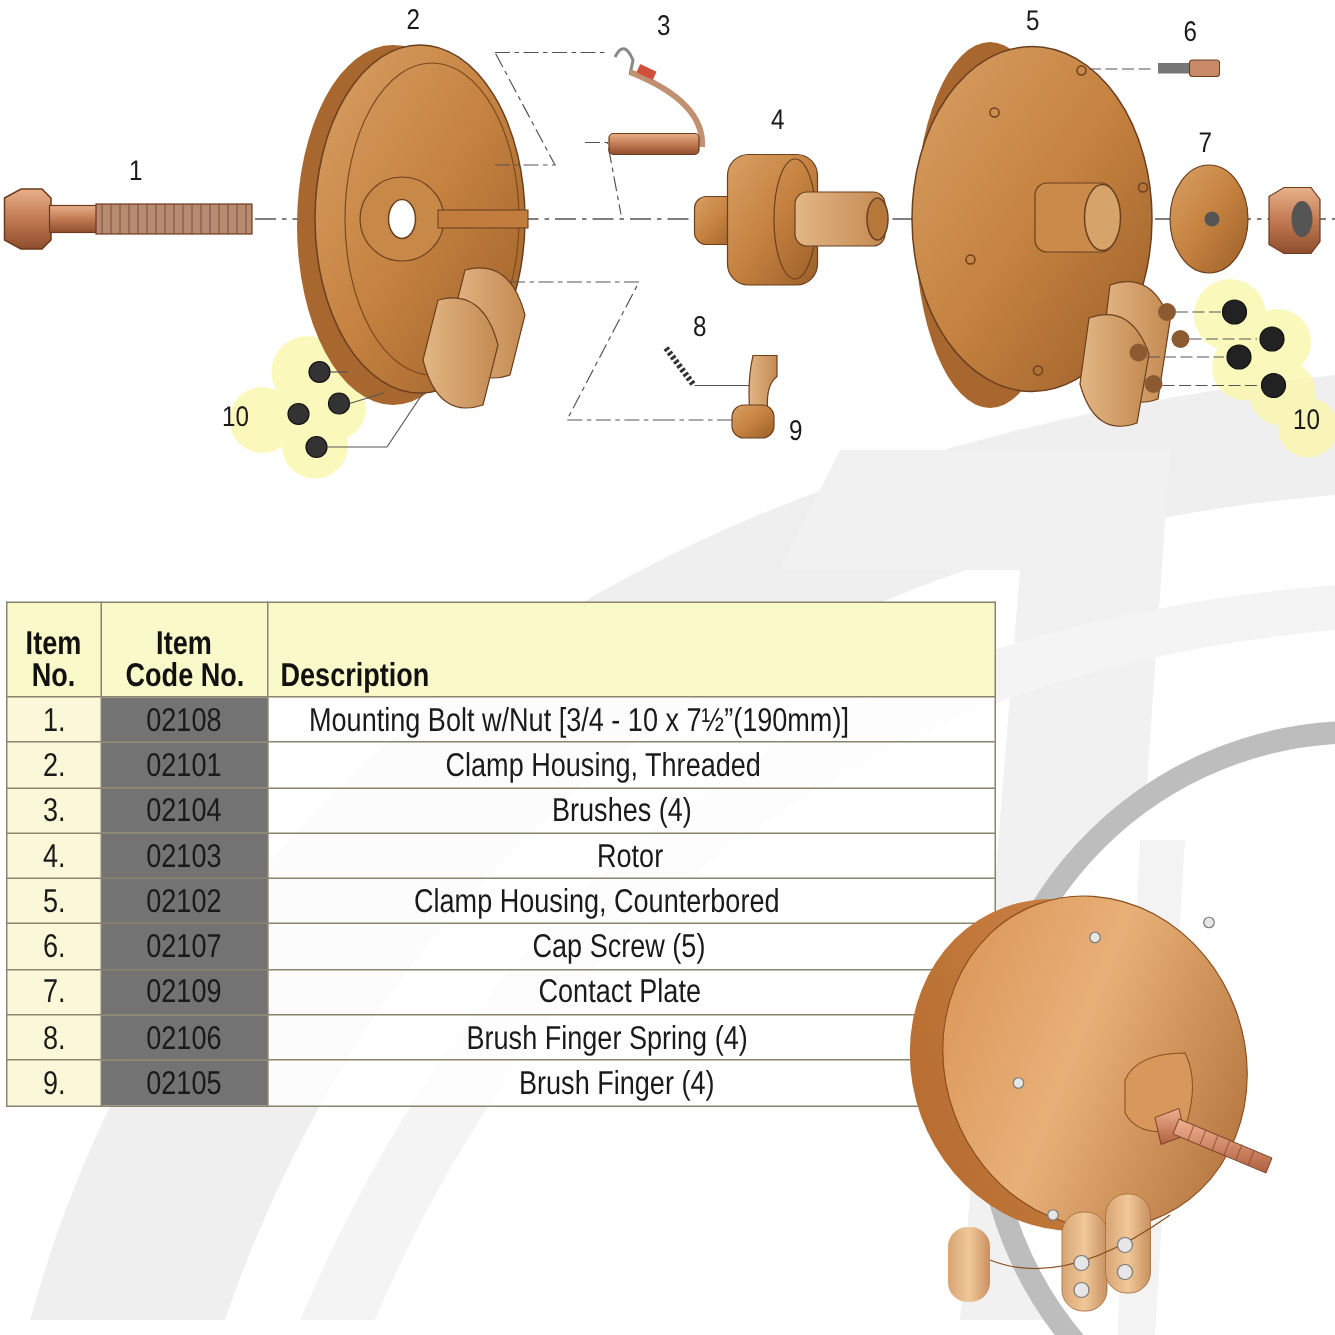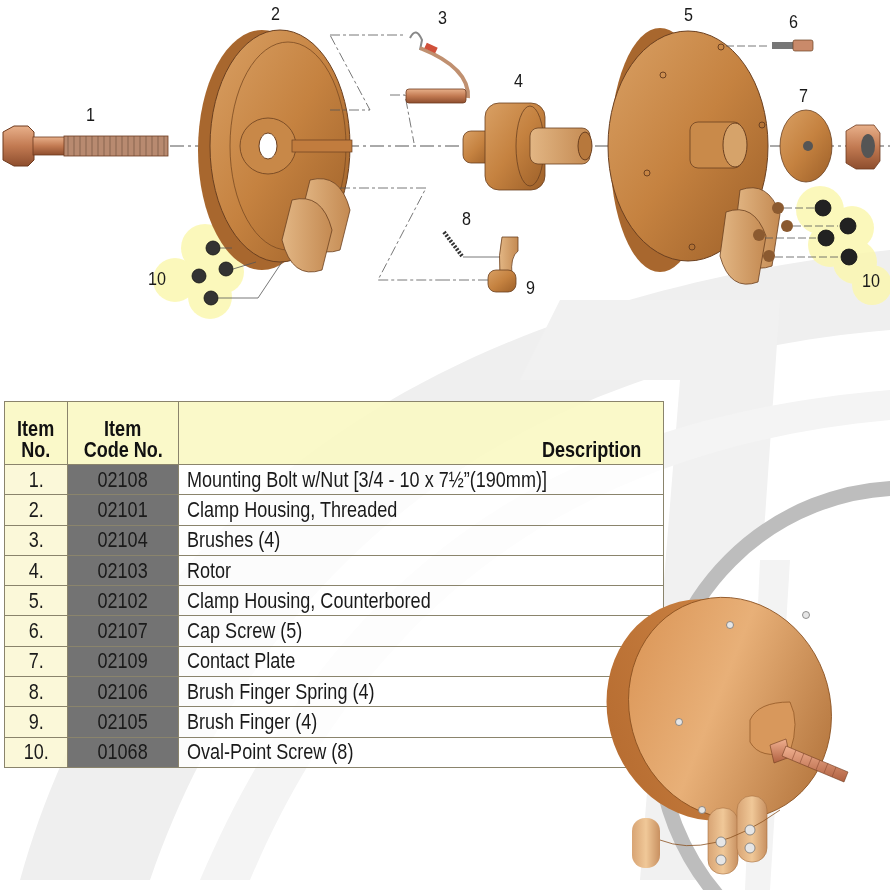--- a/index.html
+++ b/index.html
@@ -11,23 +11,23 @@
   .parts-table th,.parts-table td{border:1.5px solid #8a846c;padding:0;}
   .parts-table th{background:rgba(250,248,196,0.92);font-weight:bold;font-size:22px;line-height:21px;color:#111;vertical-align:bottom;padding-bottom:4px;height:58px;}
   .parts-table th span{display:inline-block;transform:scaleX(0.82);transform-origin:center bottom;}
   .parts-table th.desc span{transform-origin:left bottom;}
   .parts-table td{height:29.3px;font-size:22px;color:#1a1a1a;line-height:28px;white-space:nowrap;}
   .parts-table td span{display:inline-block;transform:scaleX(0.82);}
   .c-no{width:62px;text-align:center;background:rgba(250,247,210,0.85);}
   .c-no span{transform-origin:center center;}
   .c-code{width:110px;text-align:center;background:#737373;}
   .c-code span{transform-origin:center center;}
-  .c-desc{width:476px;text-align:left;padding-left:8px !important;background:rgba(255,255,255,0.78);}
+  .c-desc{width:476px;text-align:center;padding-left:8px !important;background:rgba(255,255,255,0.78);}
   .c-desc span{transform-origin:left center;}
-  th.desc{text-align:right;padding-left:8px !important;}
+  th.desc{text-align:left;padding-left:8px !important;}
   .ring-front{position:absolute;left:0;top:0;width:890px;height:890px;z-index:4;pointer-events:none;}
   .assembled{position:absolute;left:600px;top:540px;width:290px;height:350px;z-index:5;}
 </style>
 </head>
 <body>
 
 <svg class="bg-wm" viewBox="0 0 890 890">
   <path d="M20 880 C 120 520, 420 300, 890 250 L 890 330 C 520 360, 260 560, 150 880 Z" fill="#efefef"></path>
   <path d="M560 300 L 780 300 L 740 880 L 640 880 L 680 380 L 520 380 Z" fill="#f1f1f1"></path>
   <path d="M200 880 C 320 600, 520 420, 890 390 L 890 420 C 560 450, 360 620, 250 880 Z" fill="#f4f4f4"></path>
@@ -249,25 +249,20 @@
     <tr>
       <td class="c-no"><span>8.</span></td>
       <td class="c-code"><span>02106</span></td>
       <td class="c-desc"><span>Brush Finger Spring (4)</span></td>
     </tr>
     <tr>
       <td class="c-no"><span>9.</span></td>
       <td class="c-code"><span>02105</span></td>
       <td class="c-desc"><span>Brush Finger (4)</span></td>
     </tr>
-    <tr>
-      <td class="c-no"><span>10.</span></td>
-      <td class="c-code"><span>01068</span></td>
-      <td class="c-desc"><span>Oval-Point Screw (8)</span></td>
-    </tr>
   </tbody>
 </table>
 
 <svg class="ring-front" viewBox="0 0 890 890">
   <circle cx="905" cy="735" r="240" fill="#ffffff"></circle>
   <circle cx="905" cy="735" r="247" fill="none" stroke="#bdbdbd" stroke-width="15"></circle>
   <path d="M760 560 L 790 560 L 770 890 L 745 890 Z" fill="#f3f3f3"></path>
 </svg>
 
 <svg class="assembled" viewBox="0 0 290 350">

